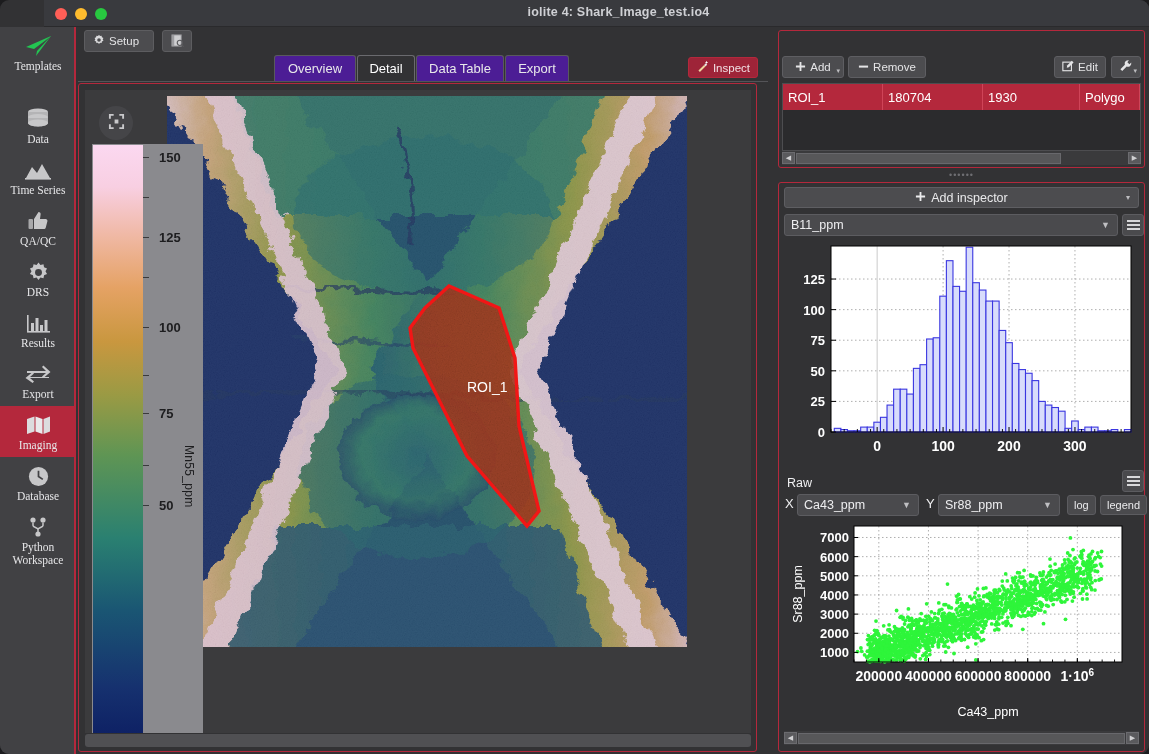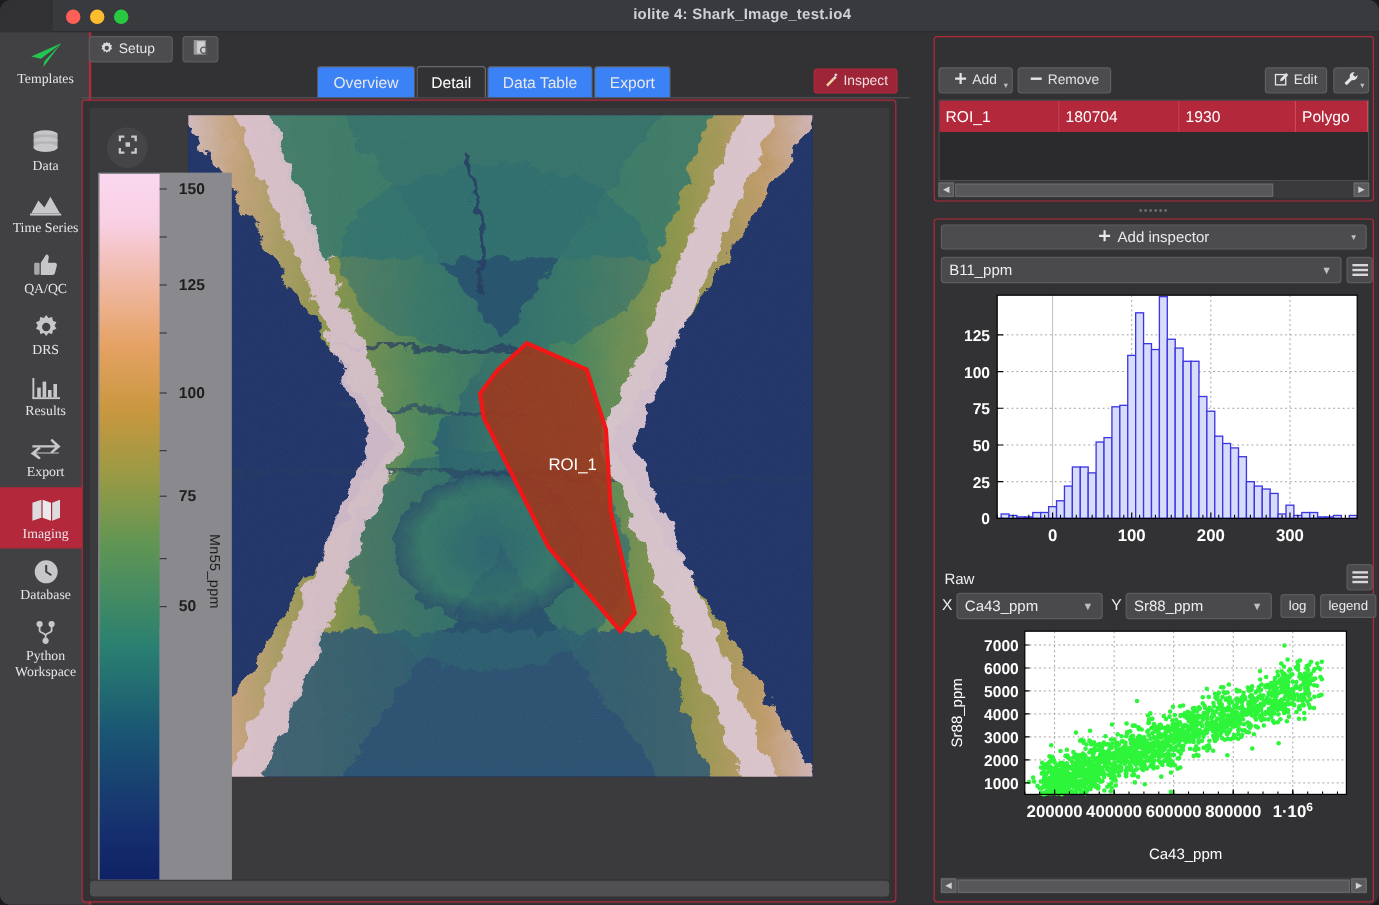--- a/index.html
+++ b/index.html
@@ -43,33 +43,33 @@
     width: 76px; padding: 6px 2px 5px; text-align: center; color: #e6e6e8;
     font-size: 11.5px; line-height: 13px;
   }
   .side-item.active { background: #b4283c; }
   .side-ico { height: 26px; display: flex; align-items: center; justify-content: center; }
   .side-ico svg { display: block; }
   .side-lbl { margin-top: 1px; font-family: Liberation Serif, serif; }
   .side-spacer { height: 22px; }
   
   .center {
-    position: absolute; left: 68px; top: 29px; width: 690px; height: 723px; padding-left: 20px;
+    position: absolute; left: 78px; top: 29px; width: 690px; height: 723px; padding-left: 20px;
   }
   .toolbar { position: absolute; left: 0; top: 0; width: 690px; height: 27px; }
   .tbtn {
     position: absolute; top: 1px; height: 22px;
     background: #4c4c4f; border: 1px solid #5d5d60; border-radius: 3px;
     color: #e3e3e5; font-size: 11.5px;
     display: flex; align-items: center; gap: 4px; padding: 0 8px;
   }
   .tabbar { position: absolute; left: 0; top: 26px; width: 690px; height: 27px; border-bottom: 1px solid #545458;}
   .tab {
     position: absolute; top: 0; height: 26px;
-    background: #3b82f6; border: 1px solid #59595d; border-bottom: none;
+    background: #4c1d95; border: 1px solid #59595d; border-bottom: none;
     border-radius: 3px 3px 0 0;
     color: #e8e8ea; font-size: 13px;
     display: flex; align-items: center; justify-content: center;
   }
   .tab.sel { background: #323234; border-color: #6a6a6e; color: #fff; }
   .inspect-btn {
     position: absolute; right: 10px; top: 2px; height: 21px;
     background: #9e2438; border: 1px solid #b4283c; border-radius: 3px;
     color: #f2dfe3; font-size: 11.5px;
     display: flex; align-items: center; gap: 4px; padding: 0 7px;

